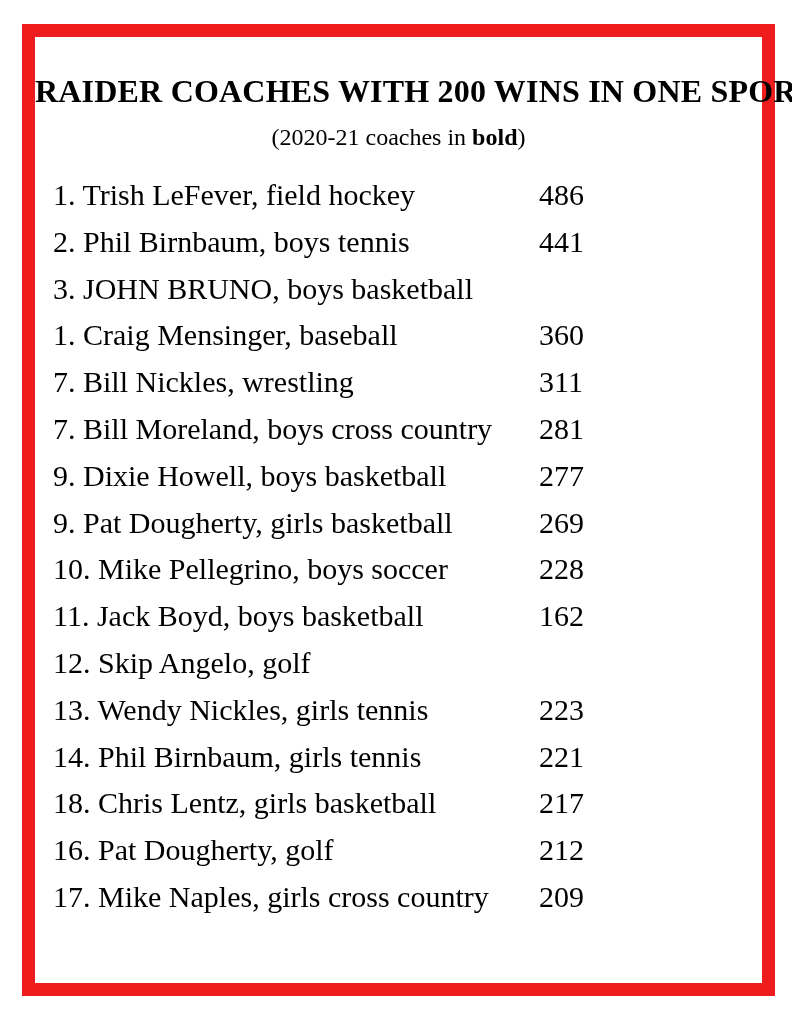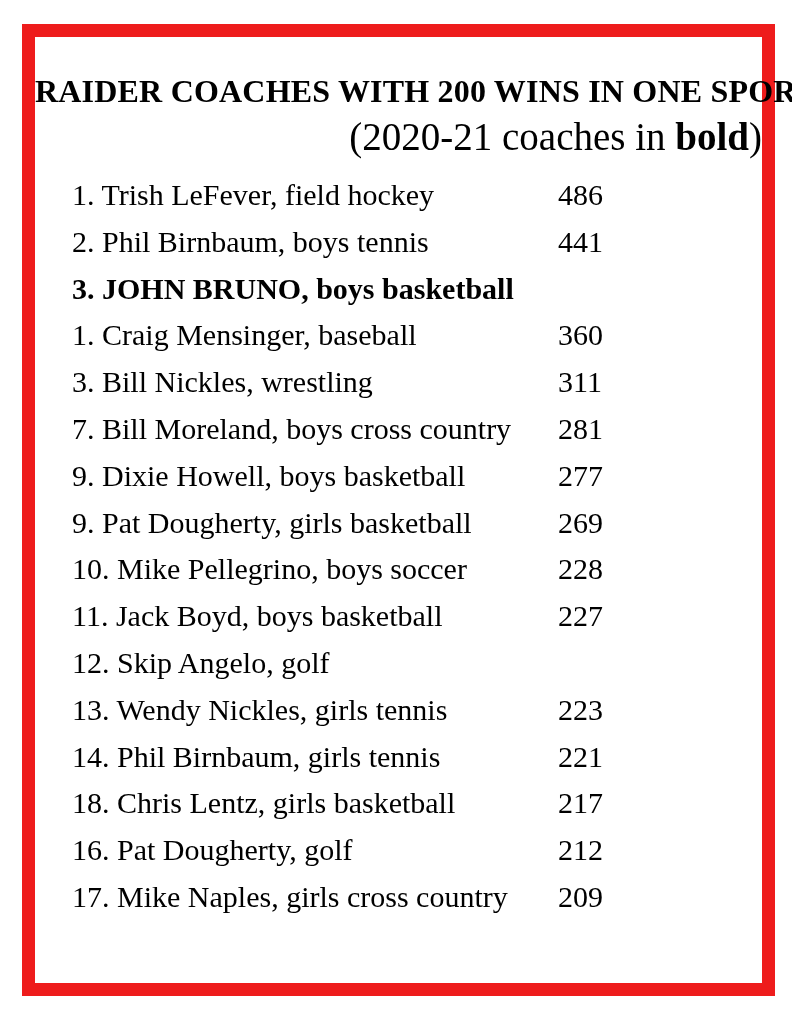--- a/index.html
+++ b/index.html
@@ -35,43 +35,42 @@
     margin: 0;
     text-align: center;
     font-size: 32px;
     font-weight: bold;
     line-height: 40px;
     letter-spacing: 0.2px;
     white-space: nowrap;
   }
   .subtitle {
     margin-top: 6px;
-    text-align: right;
-    font-size: 39px;
+    text-align: center;
+    font-size: 24px;
     line-height: 40px;
     white-space: nowrap;
   }
   .subtitle .b {
     font-weight: bold;
   }
   .list {
     margin-top: 15px;
     padding-left: 18px;
   }
   .row {
     display: grid;
     grid-template-columns: 486px auto;
     height: 46.8px;
     line-height: 46.8px;
     font-size: 30px;
     white-space: nowrap;
-    margin-left: 19px;
   }
   .row.bold {
-    font-weight: bold;
+    font-weight: normal;
   }
   .row .label {
     overflow: visible;
   }
 </style>
 </head>
 <body>
 
 <div class="frame">
   <div class="content">
@@ -87,42 +86,42 @@
           <span class="wins">441</span>
         </div>
         <div class="row bold">
           <span class="label">3. JOHN BRUNO, boys basketball</span>
         </div>
         <div class="row">
           <span class="label">1. Craig Mensinger, baseball</span>
           <span class="wins">360</span>
         </div>
         <div class="row">
-          <span class="label">3. Bill Nickles, wrestling</span>
+          <span class="label">7. Bill Nickles, wrestling</span>
           <span class="wins">311</span>
         </div>
         <div class="row">
           <span class="label">7. Bill Moreland, boys cross country</span>
           <span class="wins">281</span>
         </div>
         <div class="row">
           <span class="label">9. Dixie Howell, boys basketball</span>
           <span class="wins">277</span>
         </div>
         <div class="row">
           <span class="label">9. Pat Dougherty, girls basketball</span>
           <span class="wins">269</span>
         </div>
         <div class="row">
           <span class="label">10. Mike Pellegrino, boys soccer</span>
           <span class="wins">228</span>
         </div>
         <div class="row">
           <span class="label">11. Jack Boyd, boys basketball</span>
-          <span class="wins">227</span>
+          <span class="wins">162</span>
         </div>
         <div class="row">
           <span class="label">12. Skip Angelo, golf</span>
         </div>
         <div class="row">
           <span class="label">13. Wendy Nickles, girls tennis</span>
           <span class="wins">223</span>
         </div>
         <div class="row">
           <span class="label">14. Phil Birnbaum, girls tennis</span>

